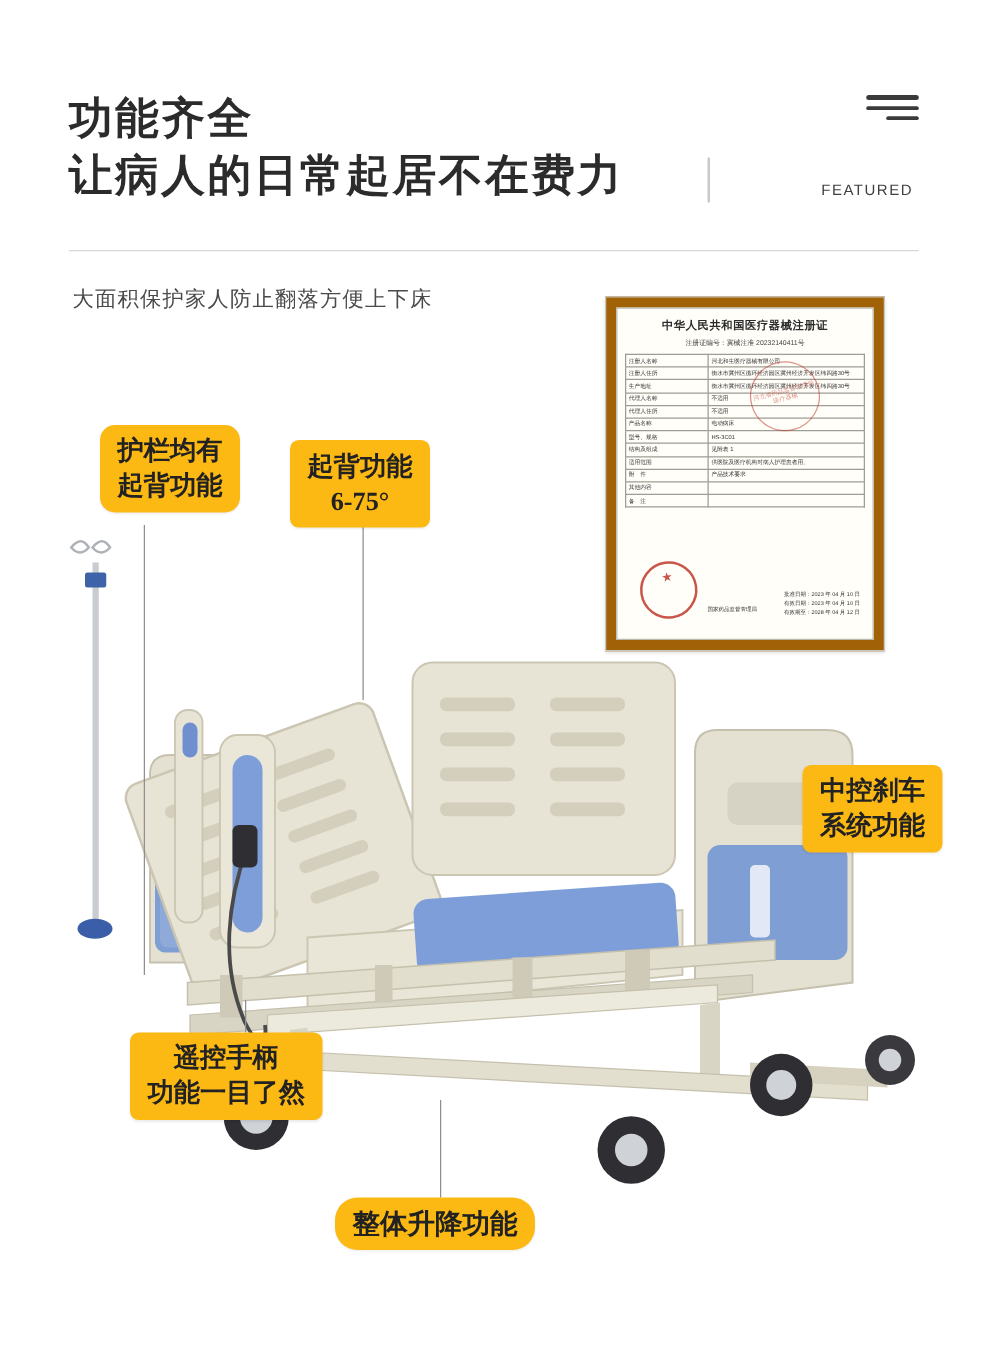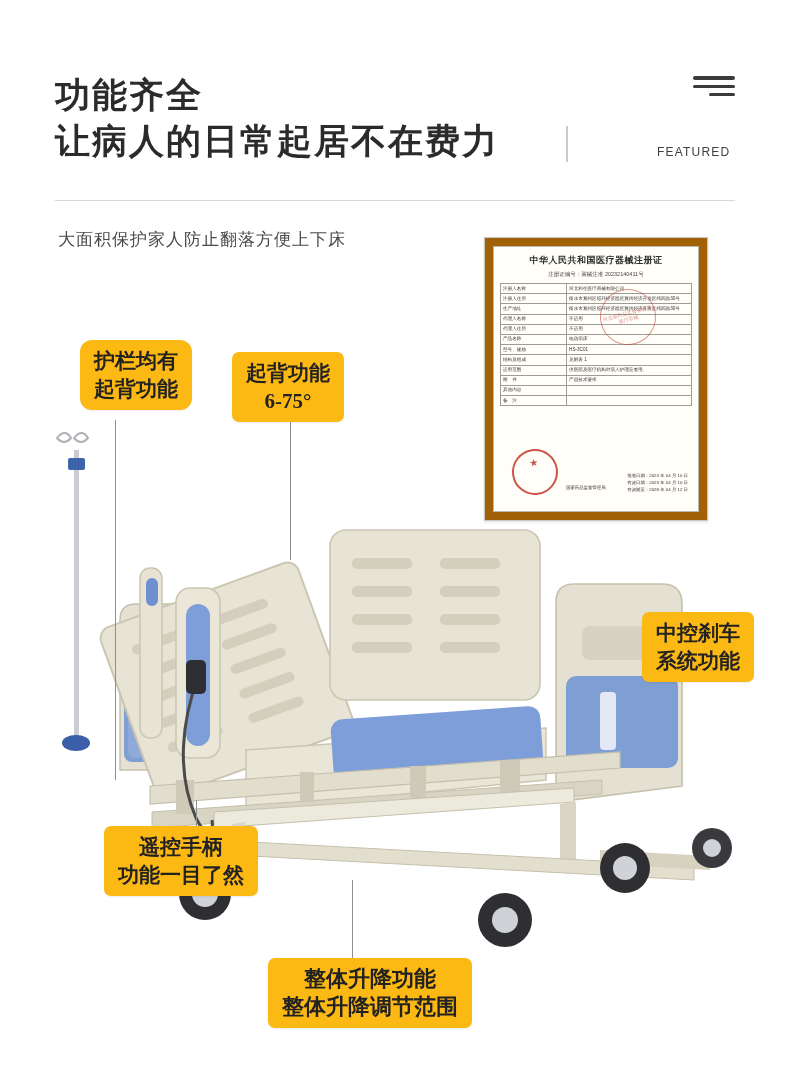--- a/index.html
+++ b/index.html
@@ -228,21 +228,21 @@
     position: absolute;
     background: #8f8f8f;
     width: 1px;
   }
 
   .lbl-1 { left: 80px;  top: 340px; border-radius: 12px; }
   .lbl-2 { left: 232px; top: 352px; font-family: Liberation Serif, serif; }
   .lbl-3 { left: 510px; top: 518px; }
   .lbl-4 { left: 642px; top: 612px; }
   .lbl-5 { left: 104px; top: 826px; }
-  .lbl-6 { left: 268px; top: 958px; font-size: 22px; }
+  .lbl-6 { left: 268px; top: 958px; font-size: 22px; border-radius: 18px; }
 </style>
 </head>
 <body>
 
 <div id="page">
 
   <div class="header">
     <div class="title-block">
       <div class="title-line">功能齐全</div>
       <div class="title-line">让病人的日常起居不在费力</div>
@@ -449,16 +449,15 @@
     <div>功能一目了然</div>
   </div>
 
   <div class="label lbl-4">
     <div>中控刹车</div>
     <div>系统功能</div>
   </div>
 
   <div class="label lbl-6">
     <div>整体升降功能</div>
-    <div>整体升降调节范围</div>
   </div>
 
 </div>
 
 </body></html>

